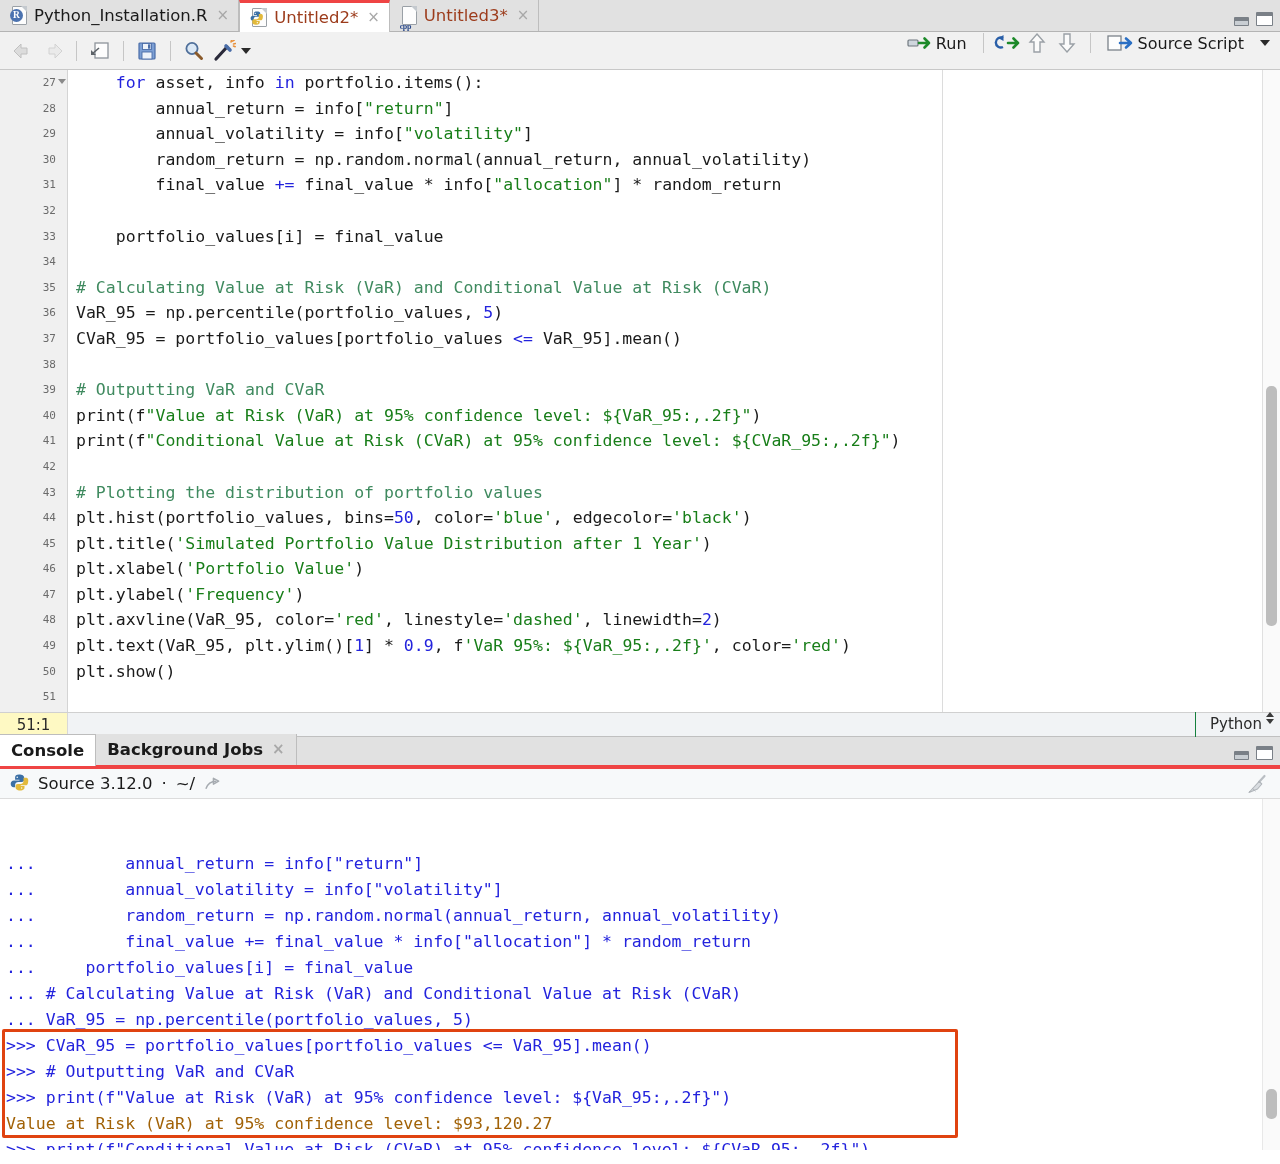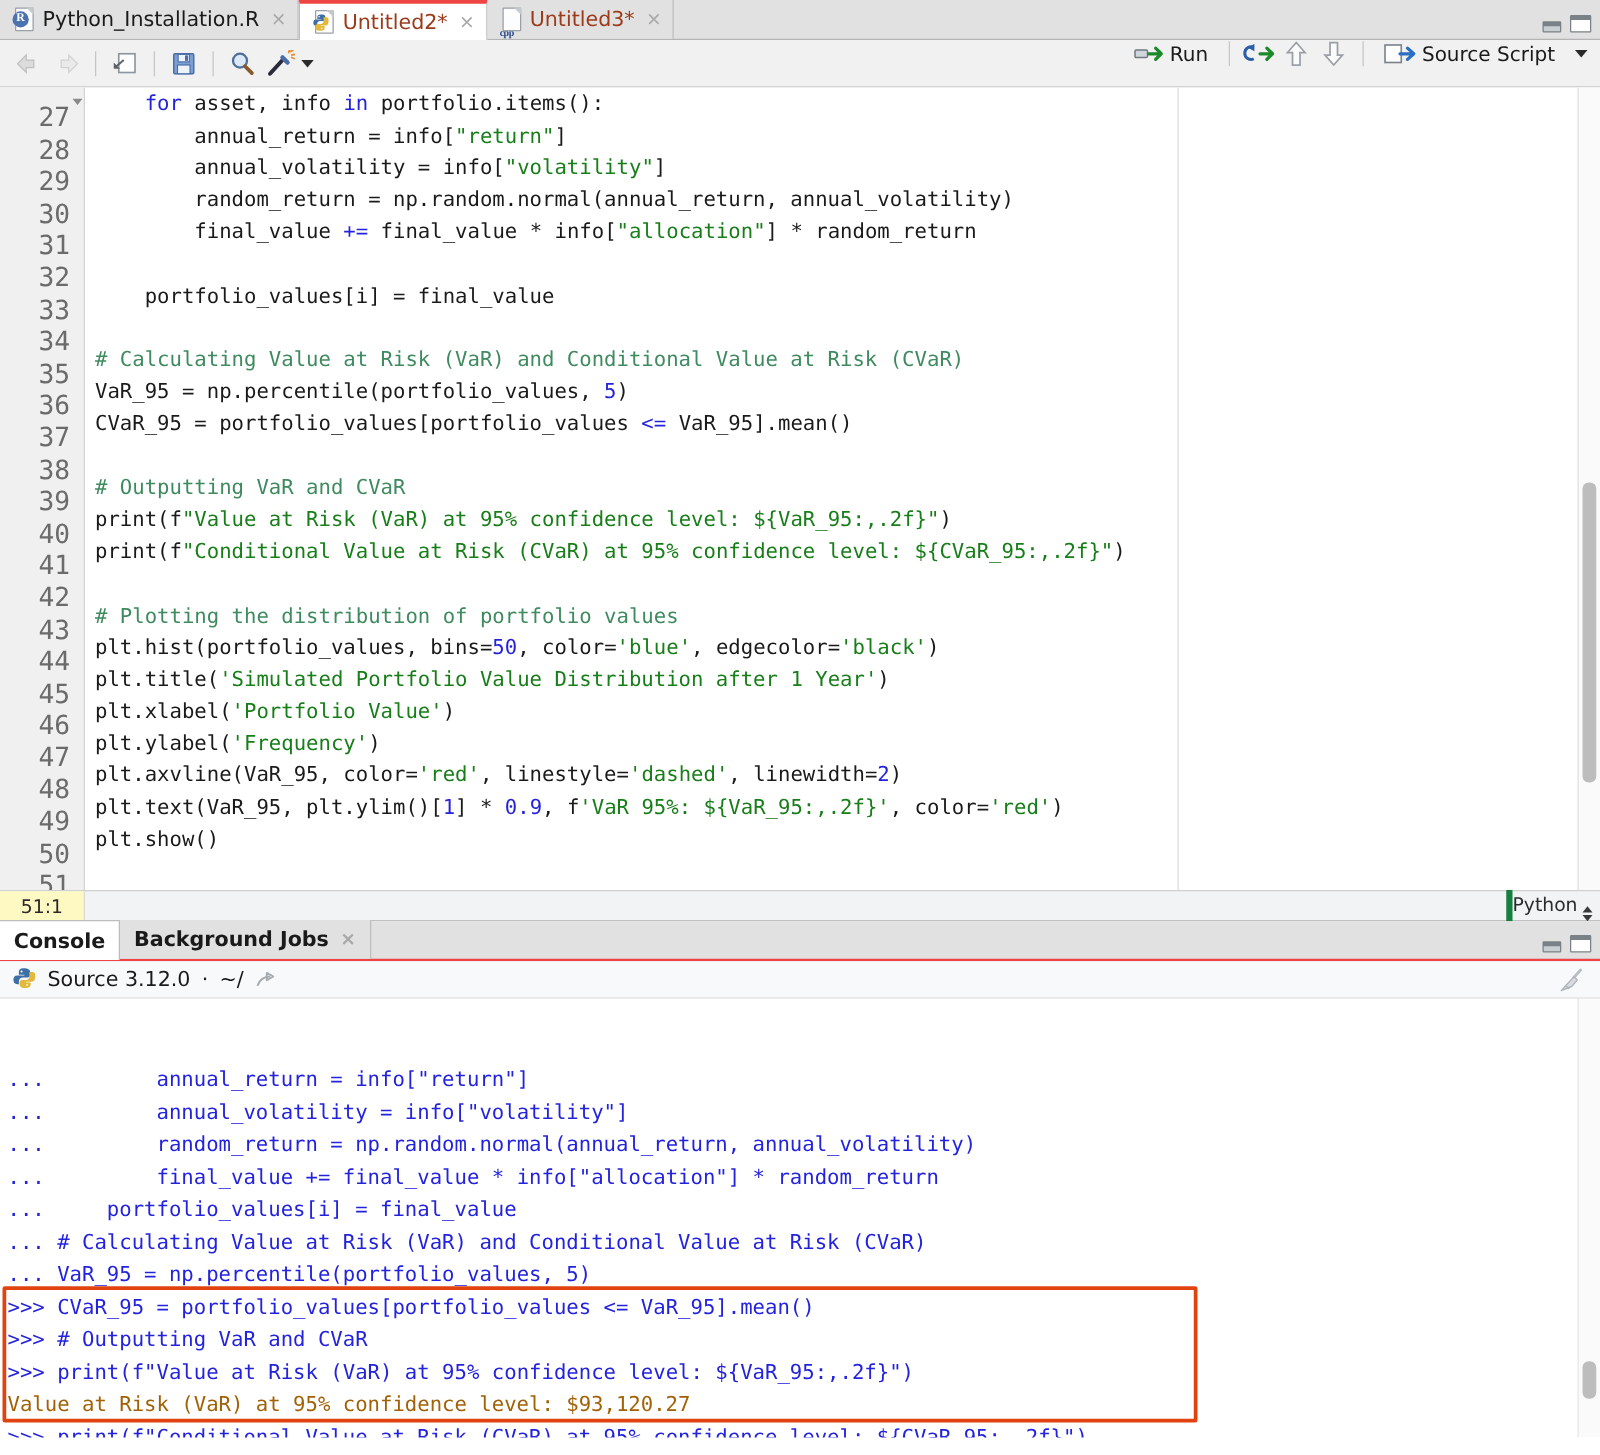--- a/index.html
+++ b/index.html
@@ -179,25 +179,25 @@
   .code-area {
     position: absolute; left: 0; top: 0;
     width: 1262px; height: 100%;
     font-family: "DejaVu Sans Mono", monospace;
     font-size: 16.5px;
     line-height: 25.6px;
     white-space: pre;
   }
   .cline { height: 25.6px; display: block; position: relative; }
   .lnum {
-    position: absolute; left: 0; top: 12px;
+    position: absolute; left: 0; top: 0;
     width: 56px;
     text-align: right;
     color: #6b6b6b;
-    font-size: 21px;
+    font-size: 11px;
     line-height: 25.6px;
   }
   .fold-arrow {
     position: absolute; left: 58px; top: 9px;
     width: 0; height: 0;
     border-left: 4px solid transparent;
     border-right: 4px solid transparent;
     border-top: 5px solid #8a8a8a;
   }
   .ctext {
@@ -239,23 +239,23 @@
   .status-pos {
     width: 68px;
     text-align: center;
     background: #fef9c3;
     border-right: 1px solid #d8d8d8;
     height: 100%;
     line-height: 25px;
   }
   .status-right {
     position: absolute; right: 6px;
-    display: flex; align-items: flex-end; gap: 4px;
-    border-left: 5px solid #15803d;
-    padding-left: 0;
+    display: flex; align-items: flex-start; gap: 4px;
+    border-left: 1px solid #15803d;
+    padding-left: 14px;
     height: 25px;
     line-height: 25px;
   }
   .stepper { display: flex; flex-direction: column; gap: 2px; }
   .stepper .up {
     width: 0; height: 0;
     border-left: 4px solid transparent;
     border-right: 4px solid transparent;
     border-bottom: 5px solid #3a3a3a;
   }
@@ -263,21 +263,21 @@
     width: 0; height: 0;
     border-left: 4px solid transparent;
     border-right: 4px solid transparent;
     border-top: 5px solid #3a3a3a;
   }
 
   
   .console-tabbar {
     height: 32px;
     background: #e1e1e1;
-    border-bottom: 2px solid #ef4444;
+    border-bottom: 4px solid #ef4444;
     display: flex; align-items: flex-end;
     position: relative;
   }
   .ctab {
     height: 31px;
     display: flex; align-items: center;
     padding: 0 11px;
     gap: 7px;
     font-size: 16.5px;
     font-weight: bold;

